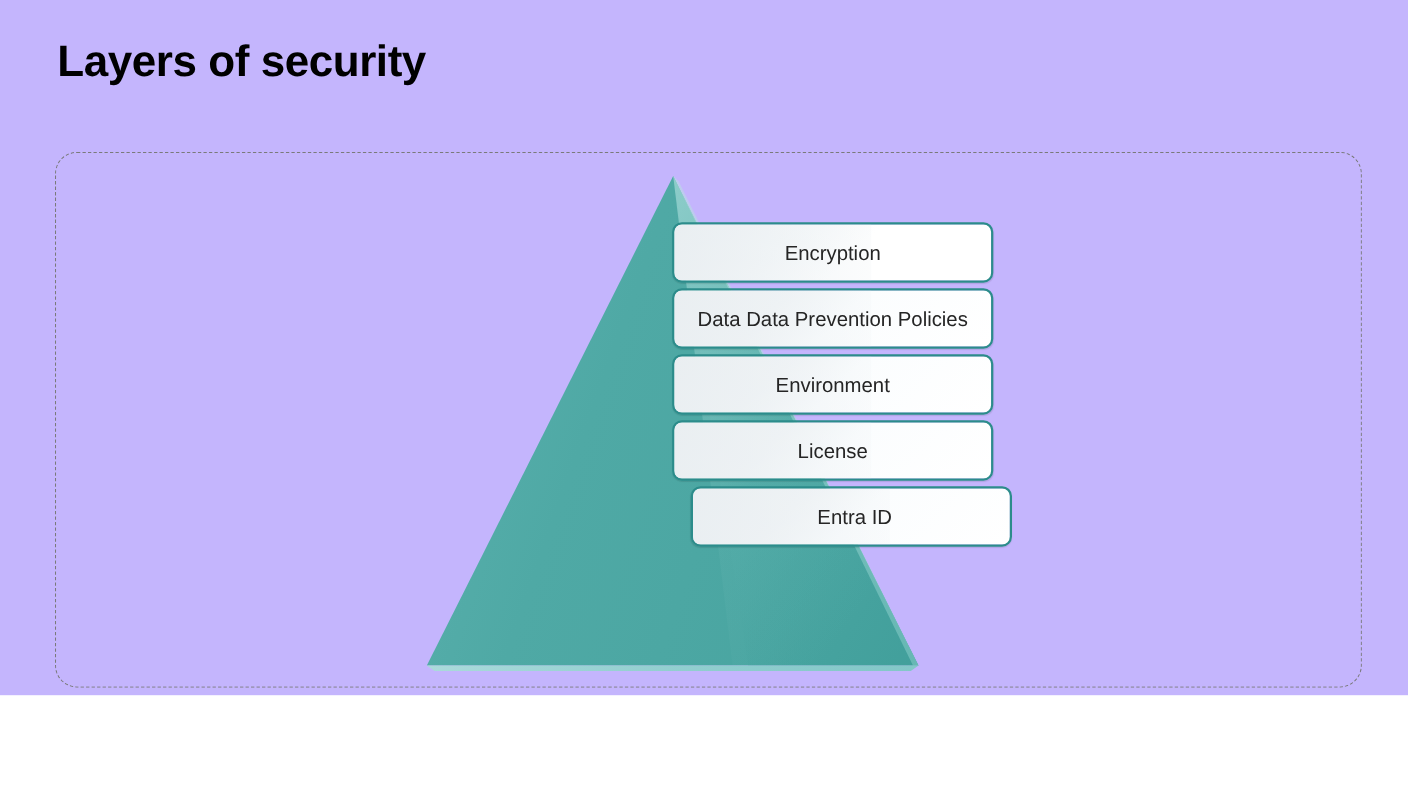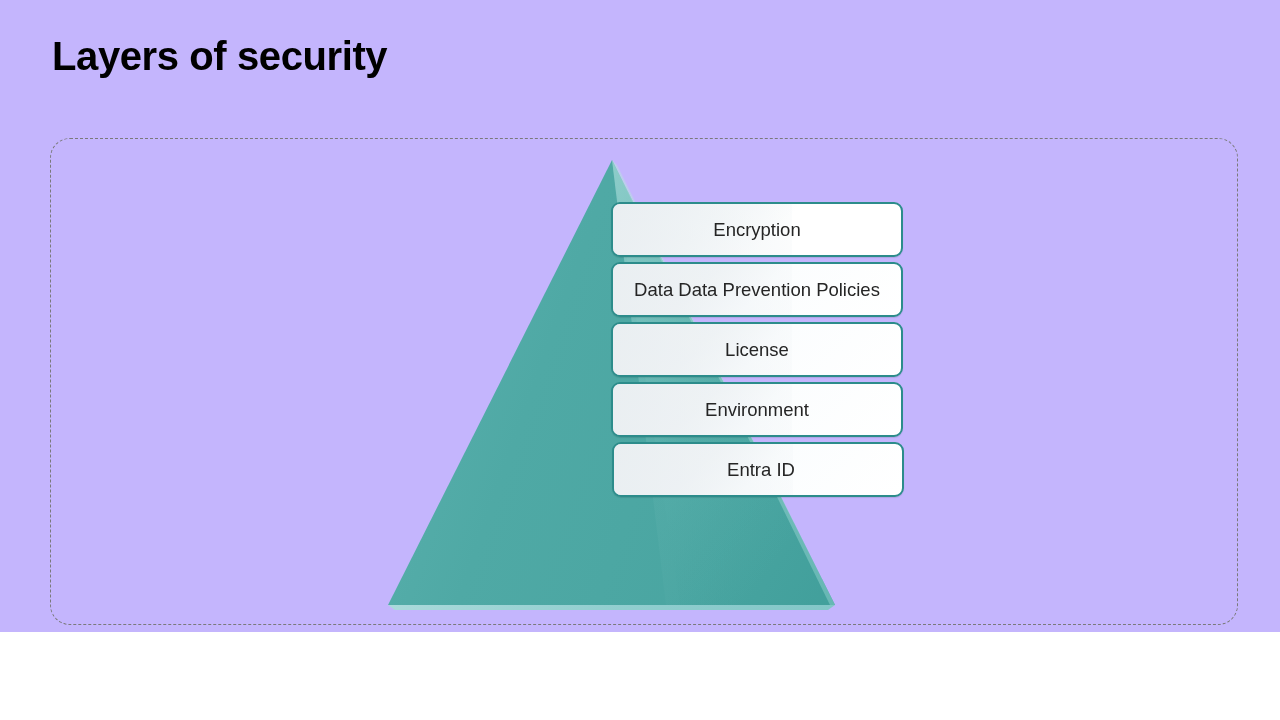--- a/index.html
+++ b/index.html
@@ -108,21 +108,21 @@
     z-index: 2;
     font-size: 18.5px;
     color: #252525;
     line-height: 22px;
     white-space: nowrap;
     text-align: center;
   }
 
   
   #layer-box-0 { background: linear-gradient(135deg,#eef2f5 0%,#f6f9fa 34%,#ffffff 56%,#ffffff 100%); }
-  #layer-box-5 { margin-left: 1px; padding-left: 12px; }
+  #layer-box-5 { margin-left: 17px; padding-left: 12px; }
   #layer-box-5 .layer-label { transform: translateX(-3px); }
 </style>
 </head>
 <body>
 
 <div id="slide">
 
   <div id="slide-title">Layers of security</div>
 
   <div id="content-frame"></div>
@@ -174,27 +174,27 @@
 
     <div class="layer-box" id="layer-box-0">
       <span class="layer-label">Encryption</span>
     </div>
 
 
     <div class="layer-box" id="layer-box-2">
       <span class="layer-label">Data Data Prevention Policies</span>
     </div>
 
+    <div class="layer-box" id="layer-box-3">
+      <span class="layer-label">Environment</span>
+    </div>
+
     <div class="layer-box" id="layer-box-4">
       <span class="layer-label">License</span>
     </div>
 
-    <div class="layer-box" id="layer-box-3">
-      <span class="layer-label">Environment</span>
-    </div>
-
     <div class="layer-box" id="layer-box-5">
       <span class="layer-label">Entra ID</span>
     </div>
 
   </div>
 
 </div>
 
 </body></html>

